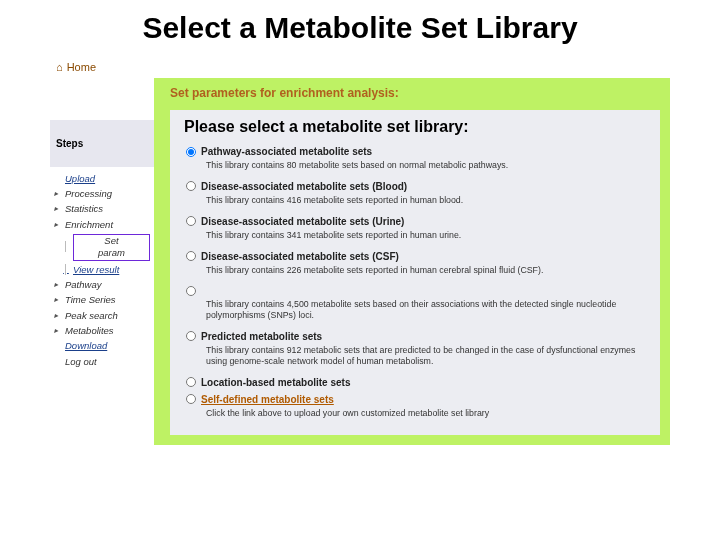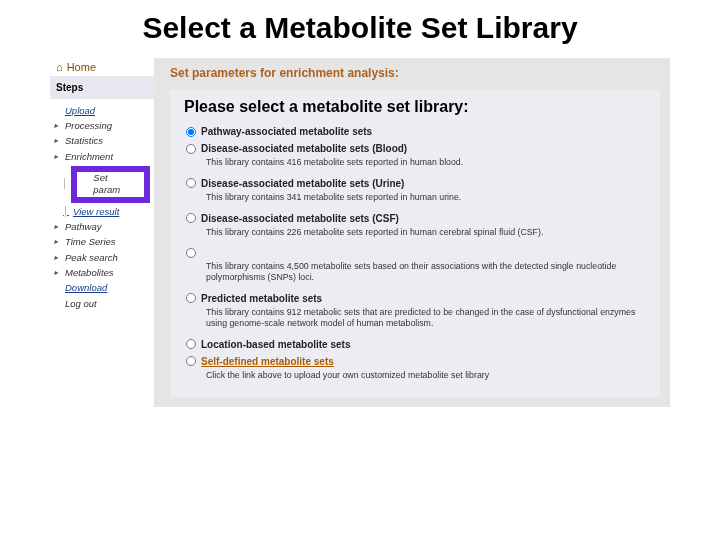--- a/index.html
+++ b/index.html
@@ -2,29 +2,29 @@
 <html><head>
 <meta charset="utf-8">
 <style>
   * { box-sizing: border-box; margin: 0; padding: 0; }
   body { font-family: Arial, sans-serif; width: 720px; height: 540px; background: #fff; overflow: hidden; }
   .slide-title { font-size: 30px; font-weight: bold; text-align: center; padding: 10px 60px 12px 60px; line-height: 1.2; }
   .app { display: flex; font-size: 10px; padding: 0 50px 0 50px; }
   .sidebar { width: 104px; background: #fff; flex-shrink: 0; }
   .home-link { display: flex; align-items: center; gap: 4px; padding: 3px 6px; font-size: 11px; color: #8a4a00; }
   .home-icon { font-size: 11px; color: #8a4a00; }
-  .steps-header { background: #e7e7ef; padding: 6px 6px; font-weight: bold; font-size: 10px; }
+  .steps-header { background: #e7e7ef; padding: 18px 6px; font-weight: bold; font-size: 10px; margin-top: 44px; }
   .tree { padding: 4px 4px; }
   .tree-item { display: flex; align-items: center; gap: 3px; padding: 1.5px 0; font-size: 9.5px; color: #333; line-height: 1.3; font-style: italic; }
   .tree-item.link { color: #1a3f8a; text-decoration: underline; cursor: pointer; }
   .tree-caret { color: #555; font-size: 8px; width: 8px; display: inline-block; }
   .tree-pipe { color: #999; font-size: 9px; width: 8px; display: inline-block; text-align: center; }
   .tree-item.sub { padding-left: 8px; }
-  .tree-item.selected .label-box { border: 6px solid #6d28d9; padding: 0 16px; color: #333; }
-  .main { flex: 1; background: #e5e5e5; padding: 6px 10px 10px 16px; }
+  .tree-item.selected .label-box { border: 1px solid #6d28d9; padding: 0 16px; color: #333; text-align: center; }
+  .main { flex: 1; background: #bef264; padding: 6px 10px 10px 16px; margin-top: 20px; }
   .main-header { color: #b0611f; font-weight: bold; font-size: 12px; padding: 2px 0 10px 0; }
   .panel { background: #ecedf2; padding: 6px 10px 8px 14px; }
   .panel-title { font-weight: bold; font-size: 16px; padding: 2px 0 8px 0; }
   .option { padding: 2px 0 4px 2px; }
   .option-head { display: flex; align-items: center; gap: 5px; }
   .option-head input[type=radio] { width: 10px; height: 10px; }
   .option-label { font-weight: bold; font-size: 10px; color: #222; }
   .option-label.link { color: #b05a00; text-decoration: underline; cursor: pointer; }
   .option-desc { font-size: 8.8px; color: #333; padding: 3px 0 4px 20px; line-height: 1.25; }
 </style>
@@ -96,20 +96,21 @@
   <div class="main">
     <div class="main-header">Set parameters for enrichment analysis:</div>
     <div class="panel">
       <div class="panel-title">Please select a metabolite set library:</div>
       <div class="options">
           <div class="option">
             <div class="option-head">
               <input type="radio" name="lib" checked="" style="">
               <span class="option-label">Pathway-associated metabolite sets</span>
             </div>
+            <div class="option-desc">This library contains 80 metabolite sets based on normal metabolic pathways.</div>
           </div>
           <div class="option">
             <div class="option-head">
               <input type="radio" name="lib" style="">
               <span class="option-label">Disease-associated metabolite sets (Blood)</span>
             </div>
             <div class="option-desc">This library contains 416 metabolite sets reported in human blood.</div>
           </div>
           <div class="option">
             <div class="option-head">

